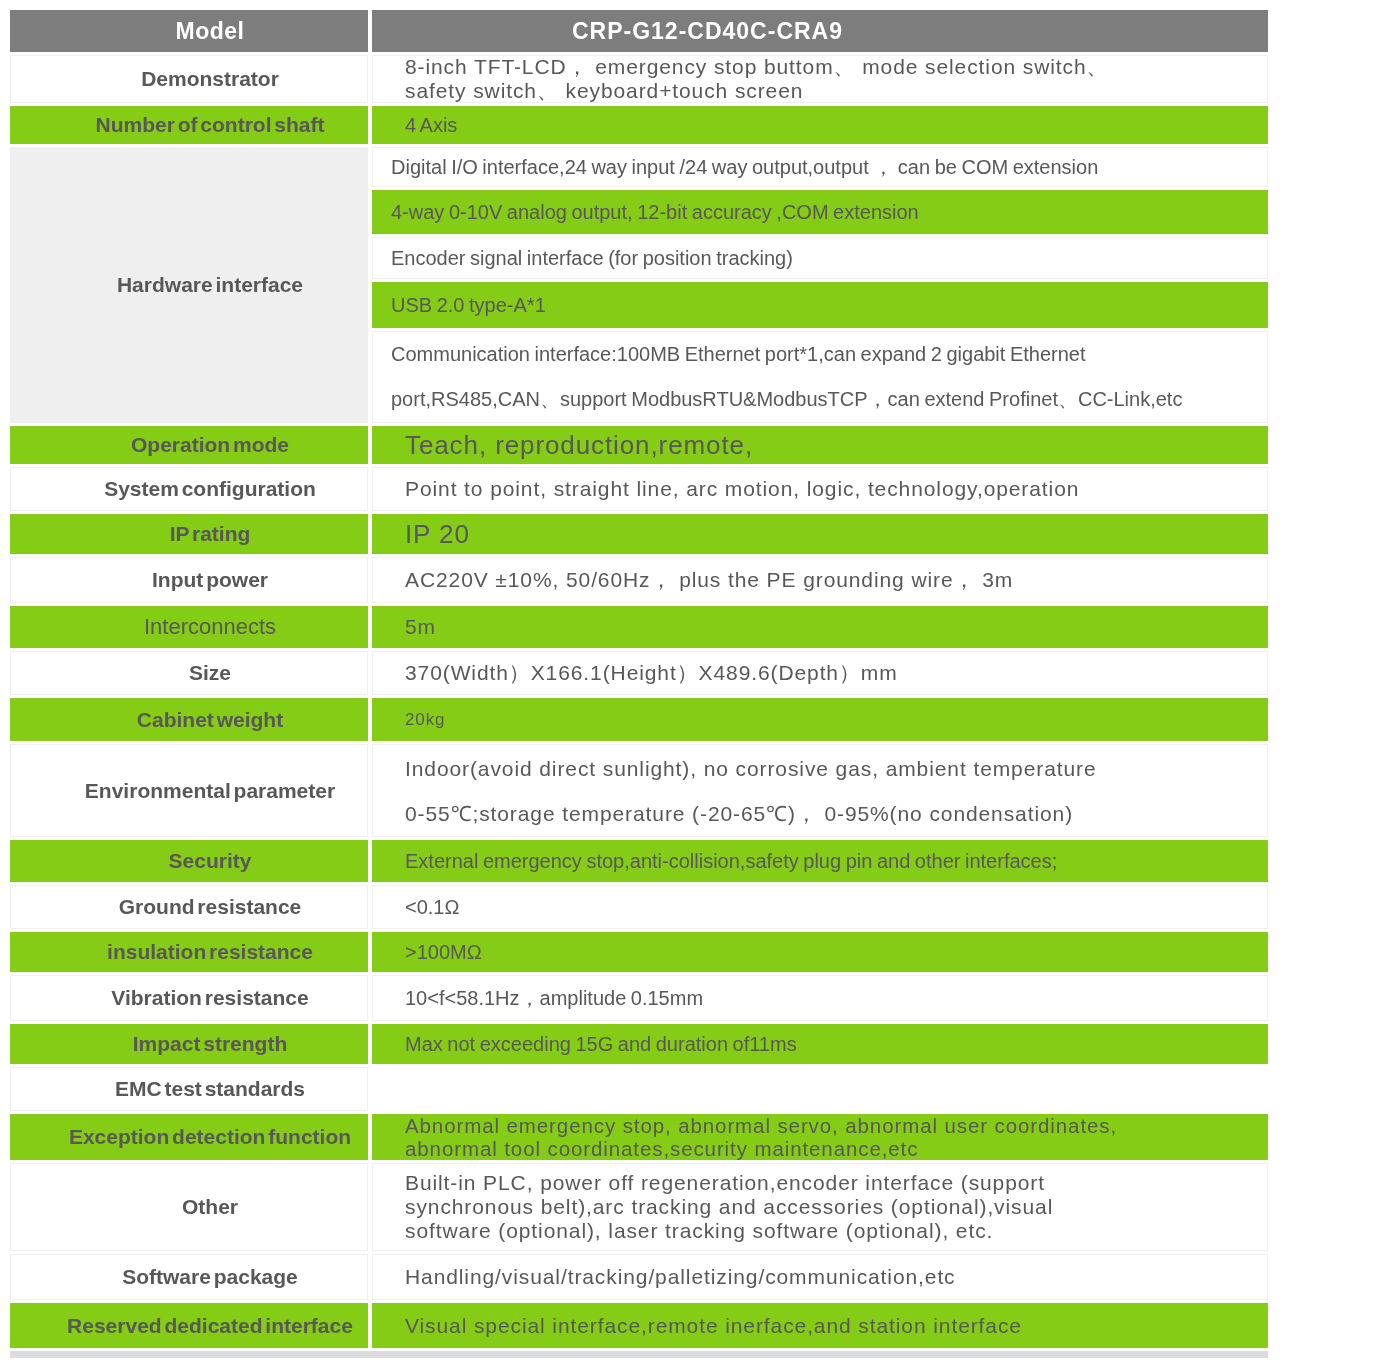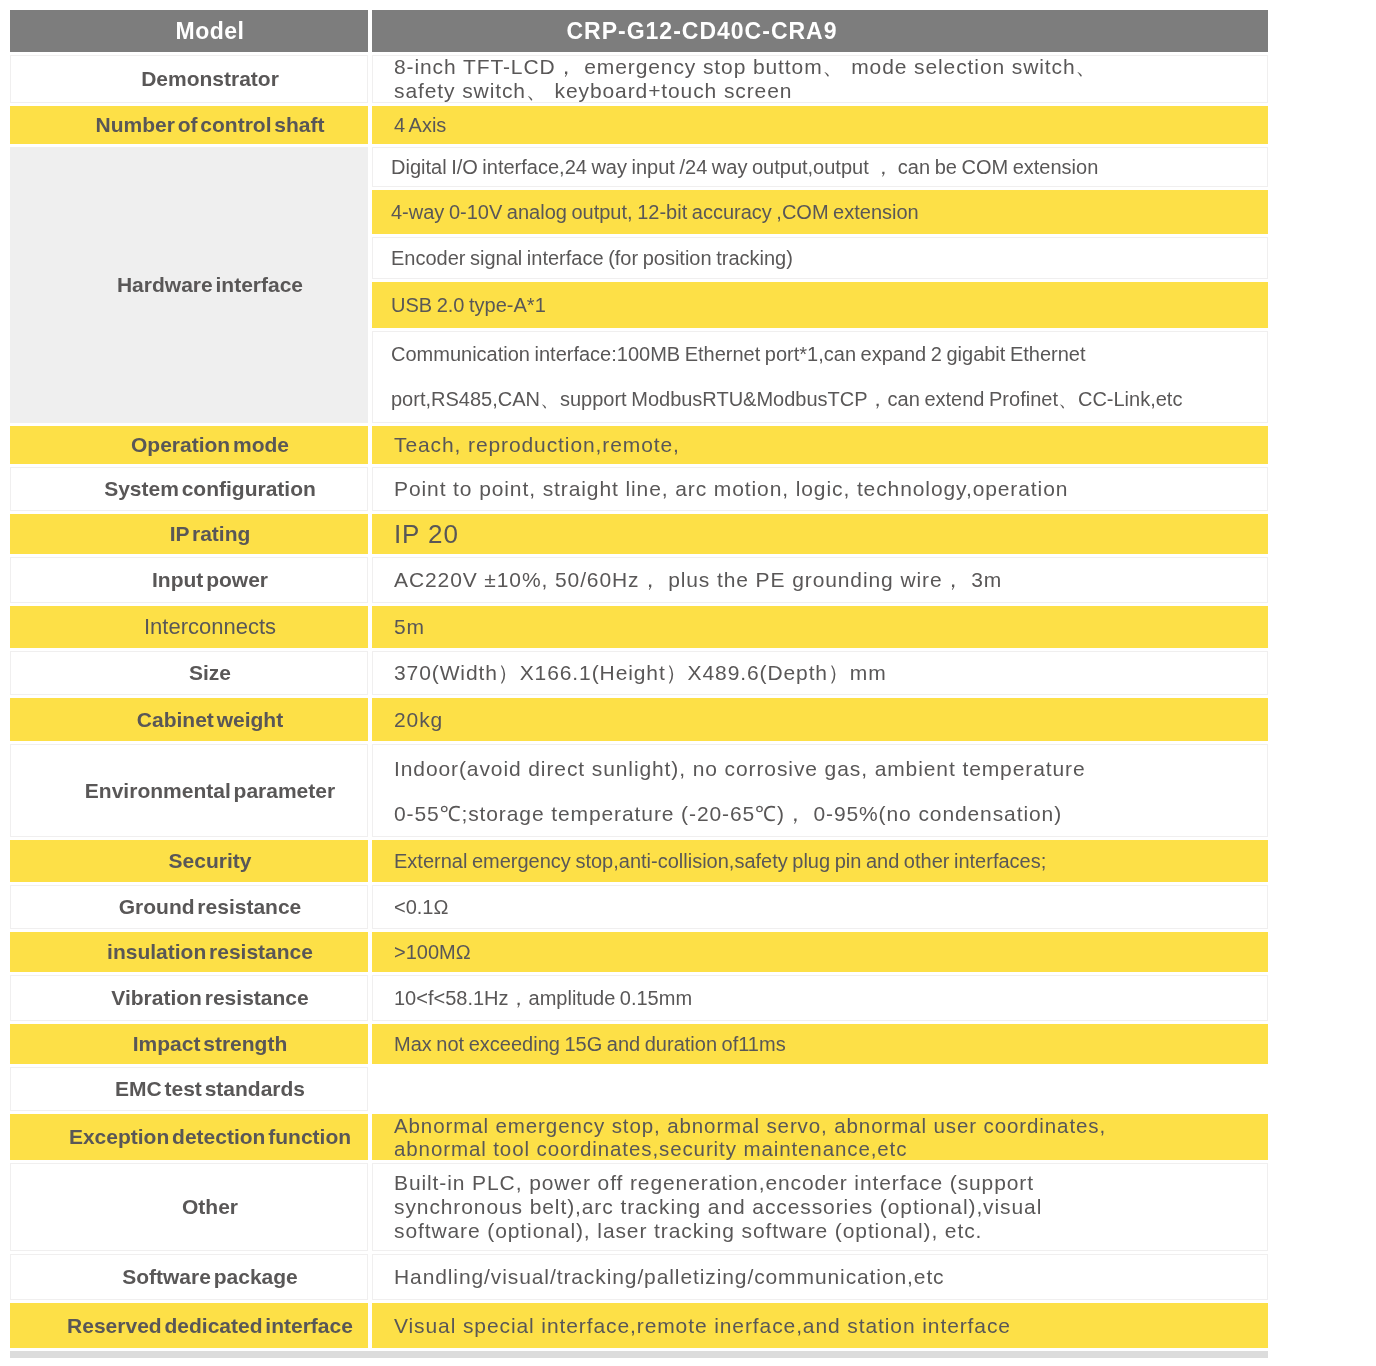--- a/index.html
+++ b/index.html
@@ -13,24 +13,24 @@
   }
   .row{display:flex;align-items:stretch;}
   .row + .row{margin-top:3px;}
   .cl{
     flex:0 0 358px;display:flex;align-items:center;justify-content:center;
     padding-left:42px;box-sizing:border-box;
     font-weight:bold;font-size:21px;word-spacing:-3px;white-space:nowrap;
   }
   .cr{
     flex:1;margin-left:4px;display:flex;align-items:center;
-    padding-left:22px;padding-right:6px;box-sizing:border-box;
+    padding-left:33px;padding-right:6px;box-sizing:border-box;
     font-size:20px;white-space:pre-line;
   }
-  .bg-g{background:#fde047;}
+  .bg-g{background:#84cc16;}
   .bg-w{background:#ffffff;box-shadow:inset 0 0 0 1px #f0efef;}
   .bg-hw{background:#efefef;text-align:center;}
   .sp{letter-spacing:0.9px;}
   .cond{letter-spacing:0px;word-spacing:-1px;}
   .nb{font-weight:normal;font-size:22px;word-spacing:0;}
   .hdr{min-height:42px;}
   .hdr .cl{background:#7d7d7d;color:#ffffff;font-size:23px;letter-spacing:0.5px;}
   .hdr .cr{background:#7d7d7d;color:#ffffff;font-weight:bold;font-size:23px;
            justify-content:center;padding-right:258px;letter-spacing:1px;}
   .hw-col{flex:1;margin-left:4px;display:flex;flex-direction:column;}
@@ -67,21 +67,21 @@
       <div class="hw-item bg-g cond" style="min-height:44px">4-way 0-10V analog output, 12-bit accuracy ,COM extension</div>
       <div class="hw-item bg-w cond" style="min-height:42px">Encoder signal interface (for position tracking)</div>
       <div class="hw-item bg-g cond" style="min-height:46px">USB 2.0 type-A*1</div>
       <div class="hw-item bg-w cond" style="min-height:92px;line-height:45px">Communication interface:100MB Ethernet port*1,can expand 2 gigabit Ethernet
 port,RS485,CAN、support ModbusRTU&amp;ModbusTCP，can extend Profinet、CC-Link,etc</div>
     </div>
   </div>
 
   <div class="row" style="min-height:38px">
     <div class="cl bg-g">Operation mode</div>
-    <div class="cr bg-g sp" style="font-size:21px">Teach, reproduction,remote,</div>
+    <div class="cr bg-g sp" style="font-size:26px">Teach, reproduction,remote,</div>
   </div>
 
   <div class="row" style="min-height:44px">
     <div class="cl bg-w">System configuration</div>
     <div class="cr bg-w sp" style="font-size:21px">Point to point, straight line, arc motion, logic, technology,operation</div>
   </div>
 
   <div class="row" style="min-height:40px">
     <div class="cl bg-g">IP rating</div>
     <div class="cr bg-g sp" style="font-size:26px">IP 20</div>
@@ -97,21 +97,21 @@
     <div class="cr bg-g sp" style="font-size:21px">5m</div>
   </div>
 
   <div class="row" style="min-height:44px">
     <div class="cl bg-w">Size</div>
     <div class="cr bg-w sp" style="font-size:21px">370(Width）X166.1(Height）X489.6(Depth）mm</div>
   </div>
 
   <div class="row" style="min-height:43px">
     <div class="cl bg-g">Cabinet weight</div>
-    <div class="cr bg-g sp" style="font-size:21px">20kg</div>
+    <div class="cr bg-g sp" style="font-size:17px">20kg</div>
   </div>
 
   <div class="row" style="min-height:93px">
     <div class="cl bg-w">Environmental parameter</div>
     <div class="cr bg-w sp" style="line-height:45px;font-size:21px">Indoor(avoid direct sunlight), no corrosive gas, ambient temperature
 0-55℃;storage temperature (-20-65℃)， 0-95%(no condensation)</div>
   </div>
 
   <div class="row" style="min-height:42px">
     <div class="cl bg-g">Security</div>

